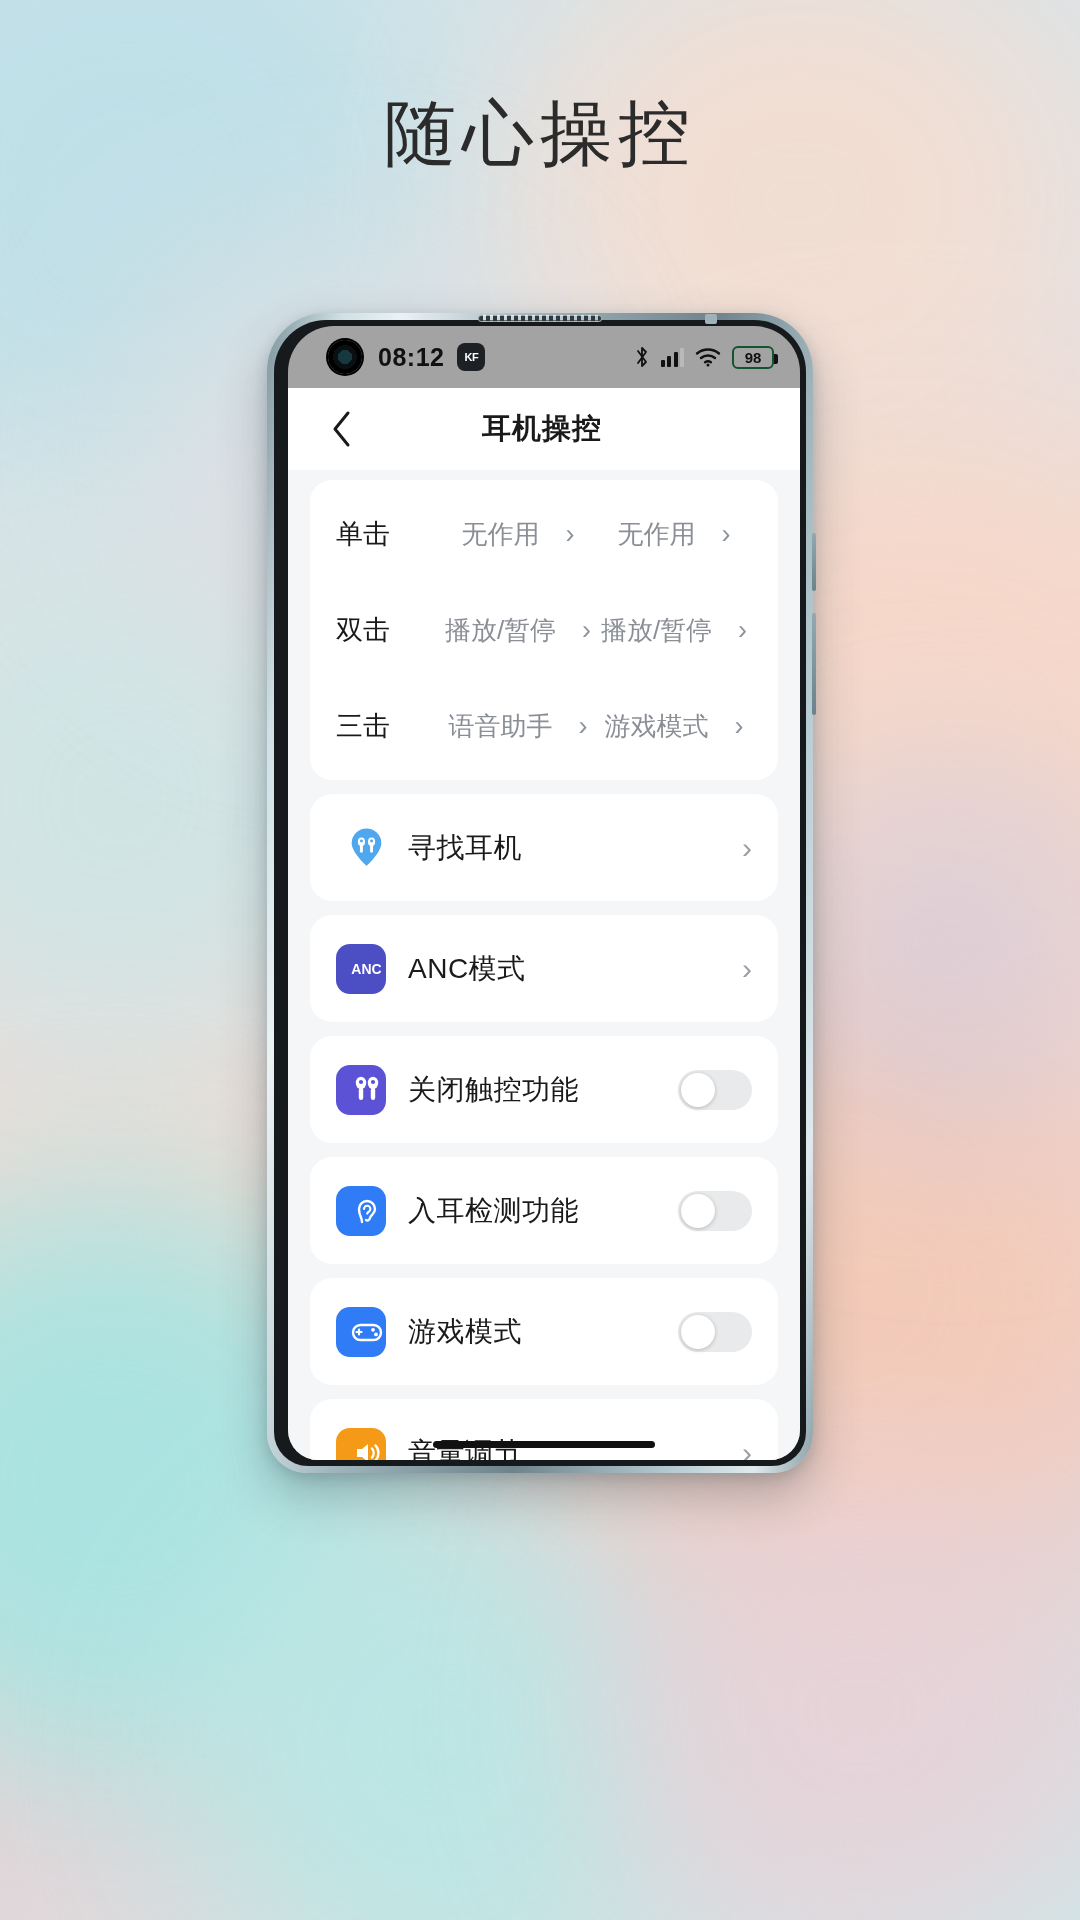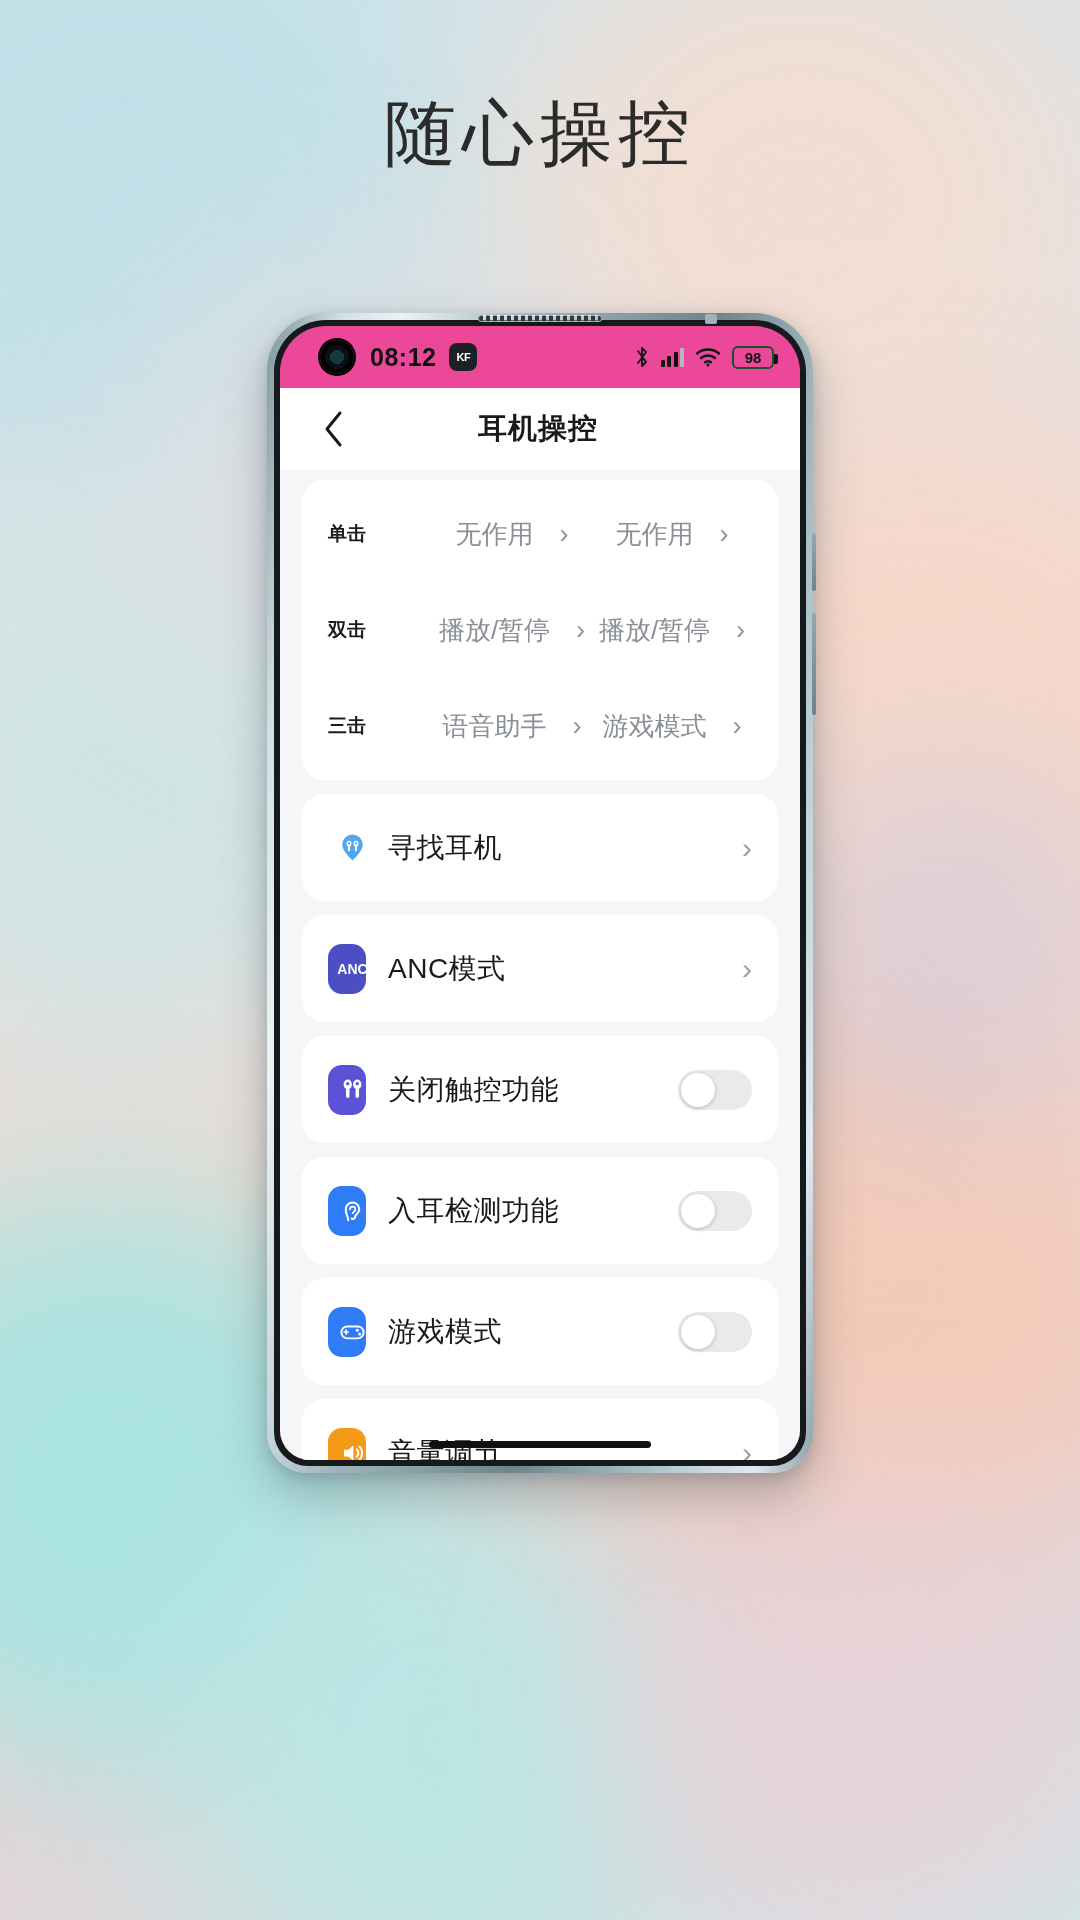--- a/index.html
+++ b/index.html
@@ -63,22 +63,23 @@
   .phone-inner {
     position: absolute; inset: 7px;
     border-radius: 52px 52px 34px 34px;
     background: #161a1d;
     padding: 6px;
     overflow: hidden;
   }
   .screen {
     position: absolute; inset: 6px;
     border-radius: 46px 46px 30px 30px;
-    background: #ec4899;
+    background: #a3a3a3;
     overflow: hidden;
+    margin-left: 8px;
   }
   
   .side-btn {
     position: absolute; right: -3px; width: 4px;
     background: linear-gradient(180deg,#93a8b0,#6c8189);
     border-radius: 2px;
   }
   .sb1 { top: 220px; height: 58px; }
   .sb2 { top: 300px; height: 102px; }
   
@@ -161,34 +162,34 @@
   .card {
     background: #fff; border-radius: 22px; margin-bottom: 14px;
   }
 
   
   .gesture-card { padding: 6px 0; }
   .g-row {
     display: flex; align-items: center; height: 96px;
     padding: 0 26px;
   }
-  .g-label { font-size: 19px; font-weight: 700; color: #1a1a1a; width: 104px; flex: none; }
+  .g-label { font-size: 27px; font-weight: 400; color: #1a1a1a; width: 104px; flex: none; }
   .g-cell {
     flex: 1; display: flex; align-items: center; justify-content: center; gap: 26px;
   }
   .g-val { font-size: 26px; color: #8a8f96; white-space: nowrap; }
   .chev { color: #8e949b; font-size: 27px; line-height: 1; font-weight: 300; }
 
   
   .l-row {
     display: flex; align-items: center; height: 107px;
     padding: 0 26px;
   }
   .l-icon {
-    width: 38px; height: 50px; border-radius: 14px; flex: none;
+    width: 50px; height: 50px; border-radius: 14px; flex: none;
     display: flex; align-items: center; justify-content: center;
     color: #fff; font-size: 14px; font-weight: 700; padding-left: 11px;
   }
   .l-icon.heartpin { background: transparent; border-radius: 0; }
   .l-label {
     margin-left: 22px; font-size: 28px; font-weight: 400; color: #1a1a1a;
     letter-spacing: .5px;
   }
   .l-right { margin-left: auto; display: flex; align-items: center; }
   .chev-r { color: #9aa0a6; font-size: 30px; font-weight: 300; line-height: 1; }

